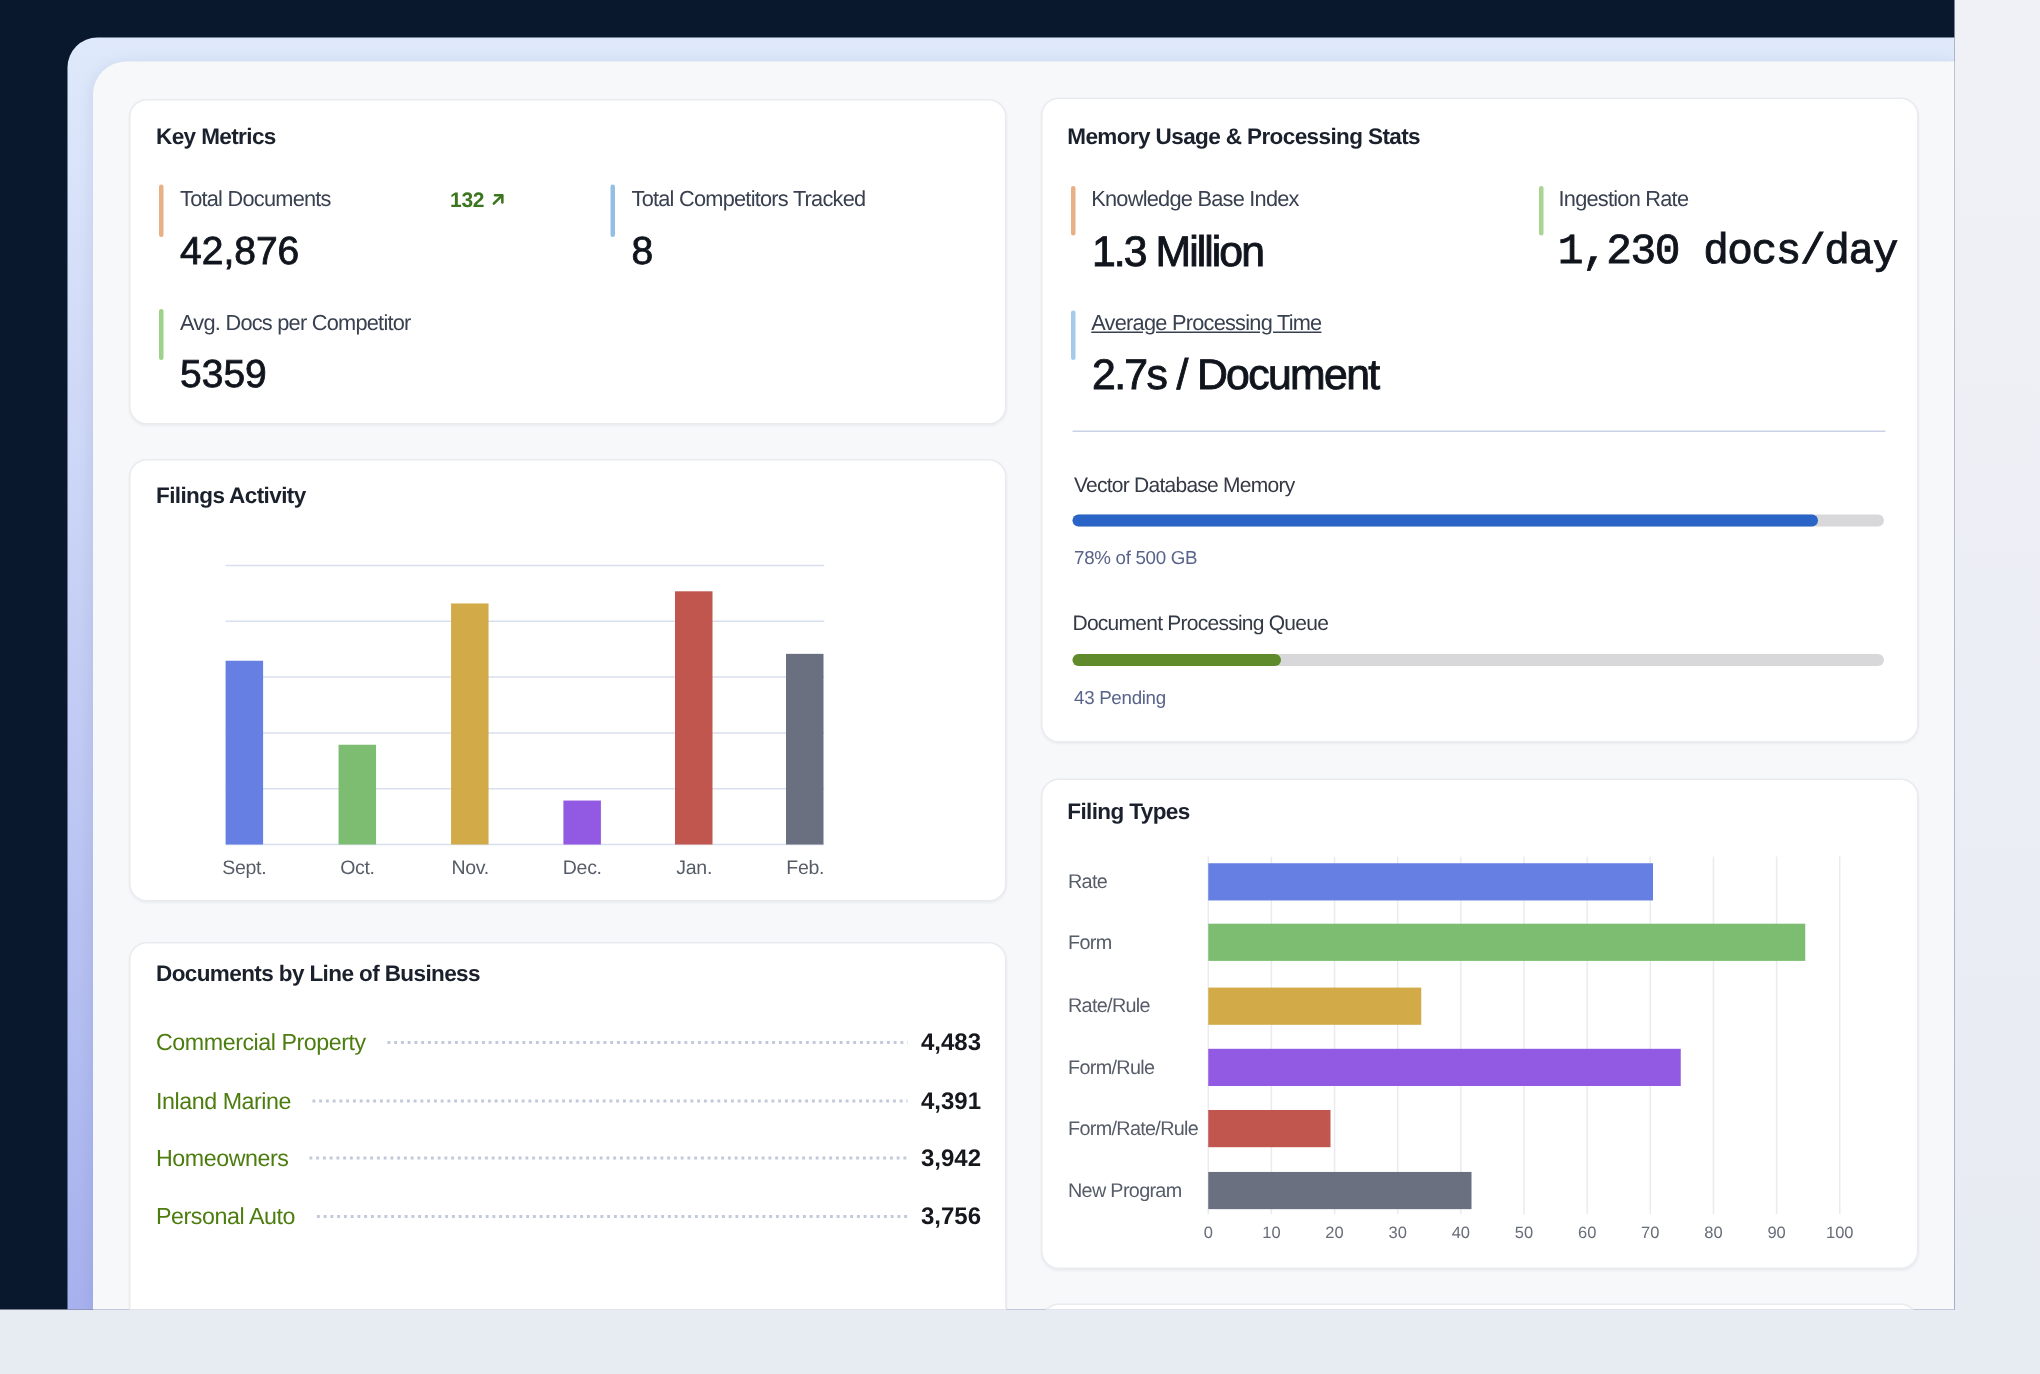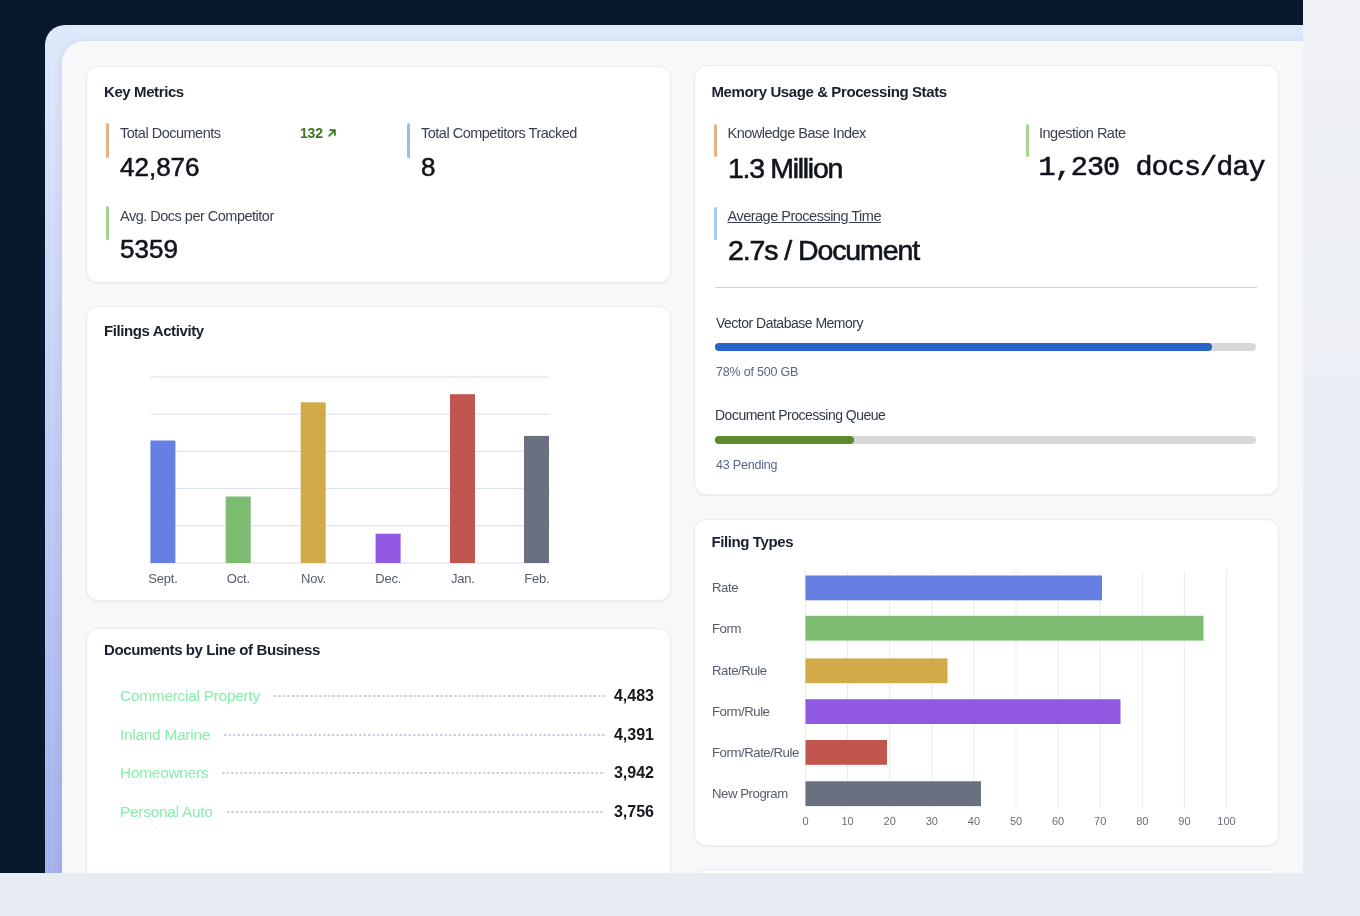--- a/index.html
+++ b/index.html
@@ -16,21 +16,21 @@
   .ctitle { position:absolute; font-size:15px; font-weight:700; color:#1a202c; letter-spacing:-0.4px; }
   .mbar { position:absolute; width:3px; border-radius:2px; }
   .mlabel { position:absolute; font-size:14.5px; line-height:14.5px; color:#394150; letter-spacing:-0.5px; }
   .mvalue { position:absolute; font-size:26px; line-height:26px; font-weight:400; -webkit-text-stroke:0.55px #10141c; color:#10141c; letter-spacing:0; }
   .mvalue2 { position:absolute; font-size:28.5px; line-height:28.5px; font-weight:400; -webkit-text-stroke:0.6px #10141c; color:#10141c; }
   .plabel { position:absolute; font-size:14px; line-height:14px; color:#333a46; letter-spacing:-0.5px; }
   .psub { position:absolute; font-size:12.5px; line-height:12.5px; color:#59648a; letter-spacing:-0.2px; }
   .track { position:absolute; height:8px; width:541px; background:#d8d8da; border-radius:4px; }
   .fill { height:8px; border-radius:4px; }
   .dlrow { position:absolute; left:104px; width:550px; display:flex; align-items:baseline; }
-  .dlname { font-size:15.5px; color:#86efac; letter-spacing:-0.3px; white-space:nowrap;margin-left:16px; }
+  .dlname { font-size:15.5px; color:#4d7c0f; letter-spacing:-0.3px; white-space:nowrap; }
   .dldots { flex:1; height:2px; margin:0 9px 0 13px; transform:translateY(-4px); background-image:radial-gradient(circle, #c2c9da 1px, rgba(0,0,0,0) 1.1px); background-size:4.5px 2px; background-position:0 50%; background-repeat:repeat-x; }
   .dlval { font-size:16px; font-weight:700; color:#16181d; white-space:nowrap; }
   svg text { font-family:"Liberation Sans", sans-serif; }
 </style>
 </head>
 <body>
 <div id="win">
   <div id="lav"></div>
   <div id="panel"></div>
 

